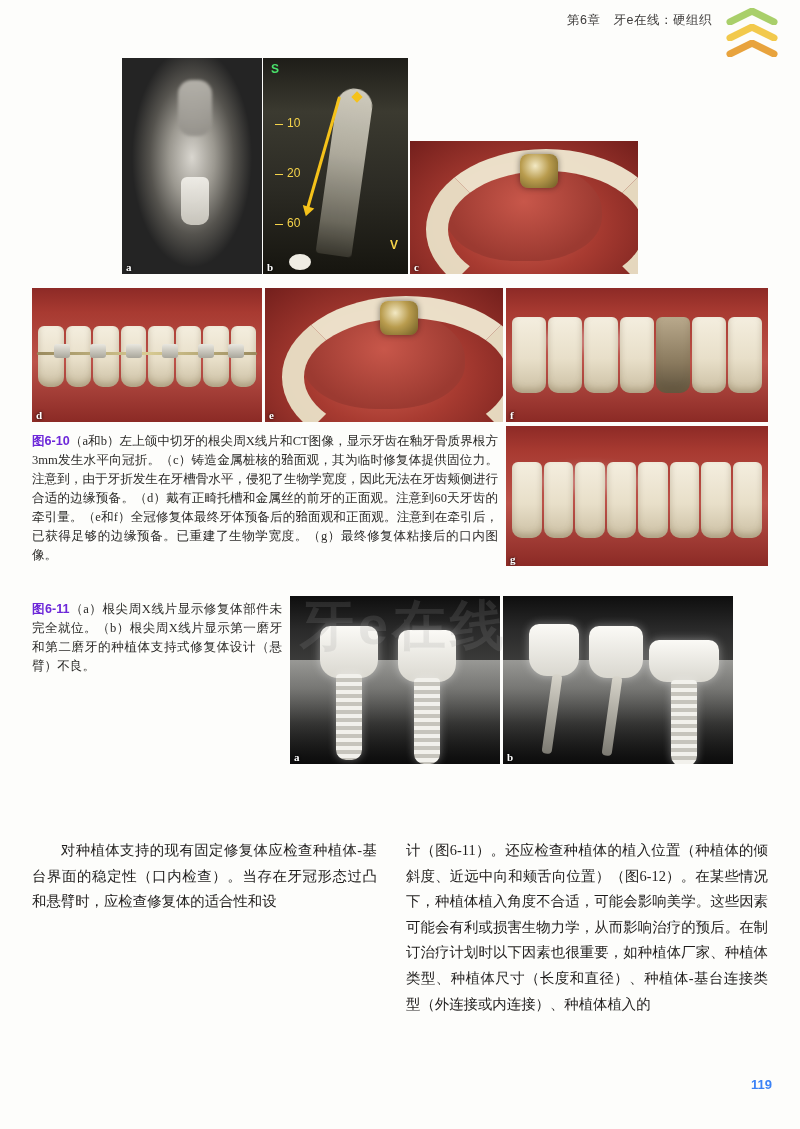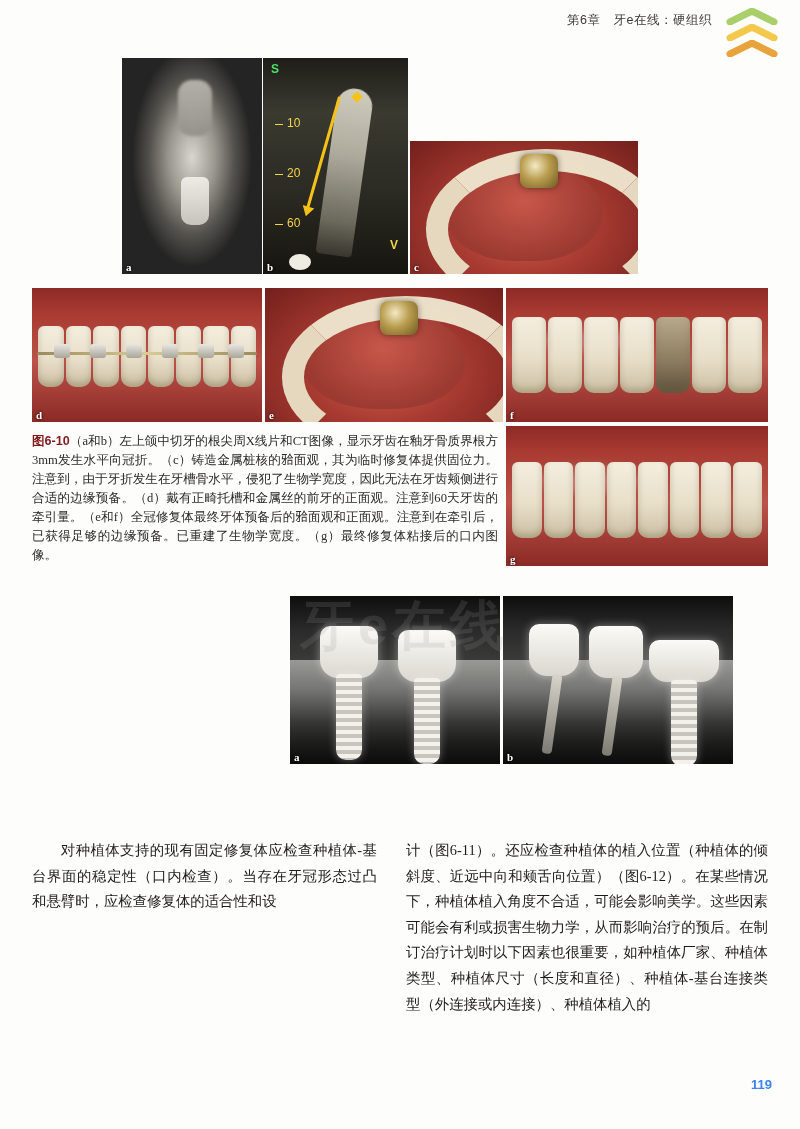--- a/index.html
+++ b/index.html
@@ -330,21 +330,21 @@
   
   .caption {
     position: absolute;
     font-family: "Liberation Serif", serif;
     font-size: 12.6px;
     line-height: 19px;
     color: #2b2a28;
     text-align: justify;
   }
   .caption .fignum {
-    color: #7f1d1d;
+    color: #6d28d9;
     font-weight: bold;
     font-family: "Liberation Sans", sans-serif;
     font-size: 12.6px;
   }
 
   
   .col {
     position: absolute;
     font-family: "Liberation Serif", serif;
     font-size: 14.4px;
@@ -488,20 +488,23 @@
       <div class="tooth"></div>
         <div class="tooth"></div>
     </div>
     <span class="lbl">g</span>
   </div>
 
   <div class="caption" style="left:32px; top:432px; width:466px;">
     <span class="fignum">图6-10</span><span>（a和b）左上颌中切牙的根尖周X线片和CT图像，显示牙齿在釉牙骨质界根方3mm发生水平向冠折。（c）铸造金属桩核的𬌗面观，其为临时修复体提供固位力。注意到，由于牙折发生在牙槽骨水平，侵犯了生物学宽度，因此无法在牙齿颊侧进行合适的边缘预备。（d）戴有正畸托槽和金属丝的前牙的正面观。注意到60天牙齿的牵引量。（e和f）全冠修复体最终牙体预备后的𬌗面观和正面观。注意到在牵引后，已获得足够的边缘预备。已重建了生物学宽度。（g）最终修复体粘接后的口内图像。</span>
   </div>
 
+  <div class="caption" style="left:32px; top:600px; width:250px;">
+    <span class="fignum">图6-11</span><span>（a）根尖周X线片显示修复体部件未完全就位。（b）根尖周X线片显示第一磨牙和第二磨牙的种植体支持式修复体设计（悬臂）不良。</span>
+  </div>
 
   <div class="img implant" style="left:290px; top:596px; width:210px; height:168px;">
     <div class="bone"></div>
     <div class="crownw" style="left:30px; top:30px;"></div>
     <div class="crownw" style="left:108px; top:34px;"></div>
     <div class="fixture" style="left:46px; top:78px;"></div>
     <div class="fixture" style="left:124px; top:82px;"></div>
     <span class="lbl">a</span>
   </div>
 

